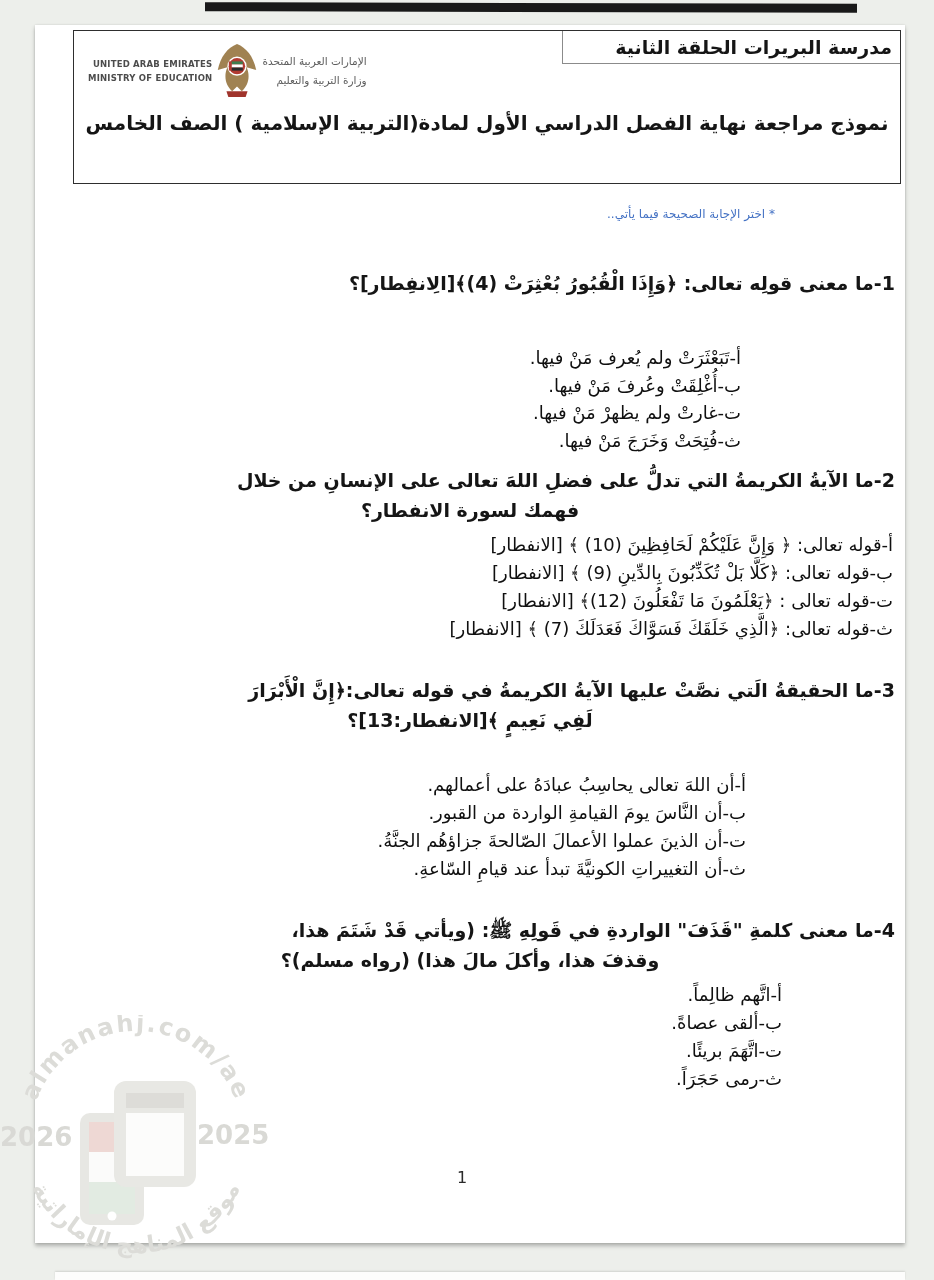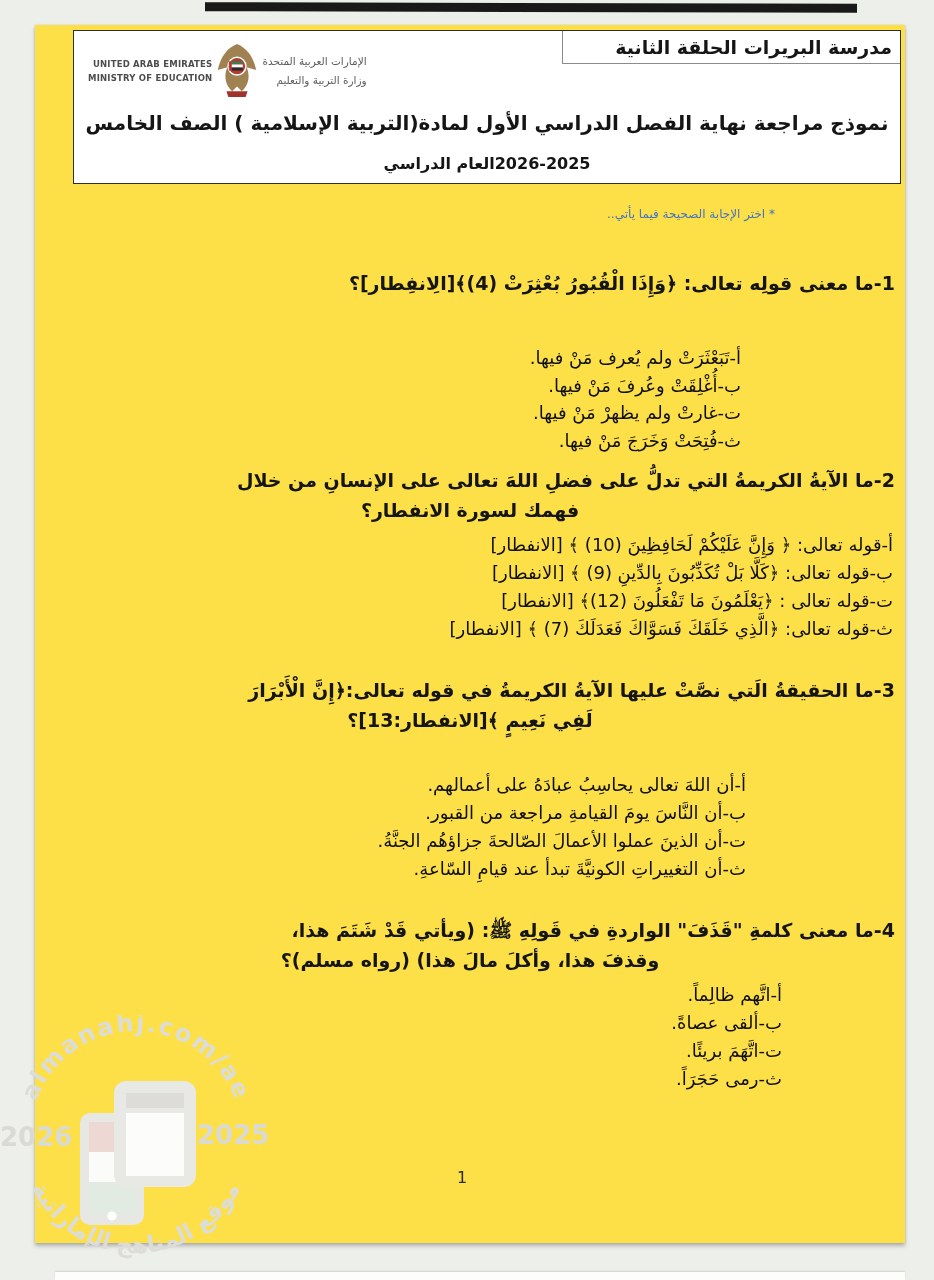--- a/index.html
+++ b/index.html
@@ -8,21 +8,21 @@
     background:#edefeb;
     font-family:"DejaVu Sans", sans-serif;
     color:#151515;
   }
   .scan-top-bar{
     position:absolute;left:205px;top:3px;width:652px;height:9px;
     background:#191919;transform:rotate(.15deg);
   }
   .page{
     position:absolute;left:35px;top:25px;width:870px;height:1218px;
-    background:#fde047;
+    background:#ffffff;
     box-shadow:0 3px 4px rgba(0,0,0,.25), 0 0 2px rgba(0,0,0,.12);
   }
   .next-page-edge{
     position:absolute;left:55px;top:1272px;width:850px;height:8px;
     background:#fdfdfc;box-shadow:0 -1px 2px rgba(0,0,0,.12);
   }
   
   .header-box{
     position:absolute;left:38px;top:5px;width:828px;height:154px;
     border:1.5px solid #2e2e2e;box-sizing:border-box;background:#fff;
@@ -82,21 +82,20 @@
         <rect x="17.5" y="21" width="3" height="9.6" fill="#b23b32"></rect>
         <path d="M15 52 L37 52 L35 58 L17 58 Z" fill="#a0342c"></path>
       </svg>
       <div class="logo-ar">
         <div>الإمارات العربية المتحدة</div>
         <div>وزارة التربية والتعليم</div>
       </div>
     </div>
 
     <div class="doc-title">نموذج مراجعة نهاية الفصل الدراسي الأول لمادة(التربية الإسلامية ) الصف الخامس</div>
-    <div class="doc-year">2026-2025العام الدراسي</div>
   </div>
 
   <div class="instruction">* اختر الإجابة الصحيحة فيما يأتي..</div>
 
   <div class="question q1">
     <div class="q-line1">1-ما معنى قولِه تعالى: ﴿وَإِذَا الْقُبُورُ بُعْثِرَتْ (4)﴾[الِانفِطار]؟</div>
   </div>
   <div class="options opts1">
     <div>أ-تَبَعْثَرَتْ ولم يُعرف مَنْ فيها.</div>
     <div>ب-أُغْلِقَتْ وعُرفَ مَنْ فيها.</div>
@@ -114,21 +113,21 @@
     <div>ت-قوله تعالى : ﴿يَعْلَمُونَ مَا تَفْعَلُونَ (12)﴾ [الانفطار]</div>
     <div>ث-قوله تعالى: ﴿الَّذِي خَلَقَكَ فَسَوَّاكَ فَعَدَلَكَ (7) ﴾ [الانفطار]</div>
   </div>
 
   <div class="question q3">
     <div class="q-line1">3-ما الحقيقةُ الَتي نصَّتْ عليها الآيةُ الكريمةُ في قوله تعالى:﴿إِنَّ الْأَبْرَارَ</div>
     <div class="q-line2">لَفِي نَعِيمٍ ﴾[الانفطار:13]؟</div>
   </div>
   <div class="options opts3">
     <div>أ-أن اللهَ تعالى يحاسِبُ عبادَهُ على أعمالهم.</div>
-    <div>ب-أن النَّاسَ  يومَ القيامةِ مراجعة من القبور.</div>
+    <div>ب-أن النَّاسَ  يومَ القيامةِ الواردة من القبور.</div>
     <div>ت-أن الذينَ عملوا الأعمالَ الصّالحةَ جزاؤهُم الجنَّةُ.</div>
     <div>ث-أن التغييراتِ الكونيَّةَ تبدأ عند قيامِ السّاعةِ.</div>
   </div>
 
   <div class="question q4">
     <div class="q-line1">4-ما معنى كلمةِ "قَذَفَ" الواردةِ في قَولِهِ ﷺ: (ويأتي قَدْ شَتَمَ هذا،</div>
     <div class="q-line2">وقذفَ هذا، وأكلَ مالَ هذا)  (رواه مسلم)؟</div>
   </div>
   <div class="options opts4">
     <div>أ-اتَّهم ظالِماً.</div>

